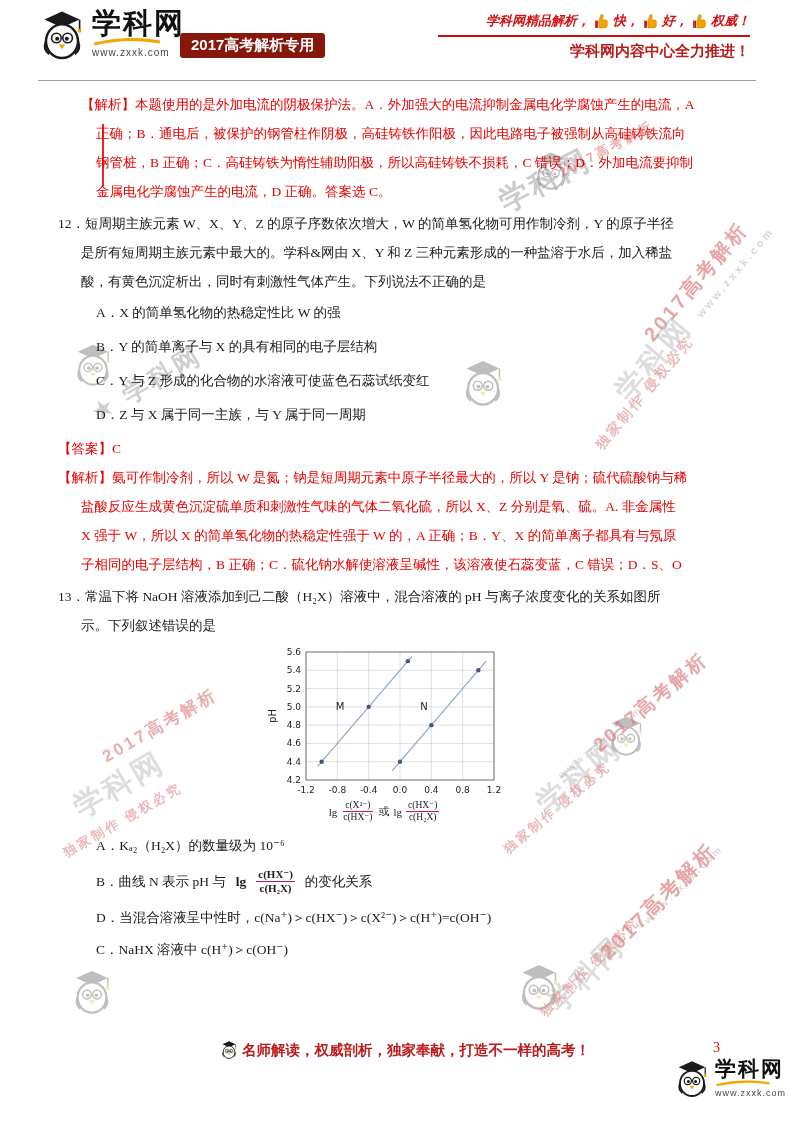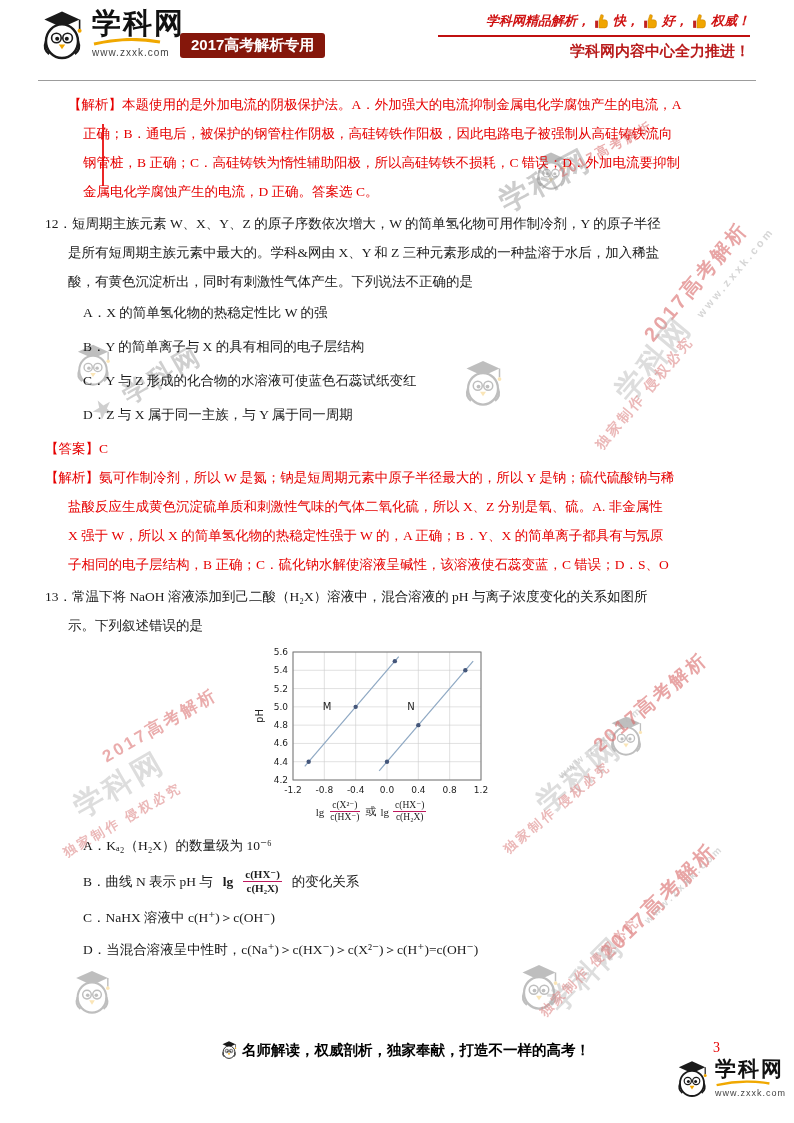--- a/index.html
+++ b/index.html
@@ -16,42 +16,42 @@
   .badge{position:absolute;left:180px;top:33px;background:#85170b;color:#fff;font-weight:bold;
          font-size:15px;padding:3px 11px;border-radius:3px;font-family:"Liberation Sans",sans-serif;z-index:3;}
   .hdr-right{position:absolute;right:44px;top:12px;text-align:right;z-index:3;}
   .slogan{color:#cf1212;font-weight:bold;font-style:italic;font-size:13px;display:flex;
           align-items:center;justify-content:flex-end;gap:2px;font-family:"Liberation Sans",sans-serif;}
   .thumb{width:17px;height:17px;margin:0 1px;}
   .red-divider{height:2px;background:#c01010;width:312px;margin:5px 0 5px auto;}
   .slogan2{color:#b91c1c;font-weight:bold;font-size:15px;font-family:"Liberation Sans",sans-serif;}
   .hdr-rule{position:absolute;left:38px;right:38px;top:80px;height:1px;background:#9c9c9c;z-index:3;}
   
-  main{position:absolute;left:45px;top:90px;width:652px;z-index:2;}
+  main{position:absolute;left:58px;top:90px;width:652px;z-index:2;}
   .tl{font-size:13.5px;line-height:29px;white-space:nowrap;}
   .red{color:#e60000;}
   .ind1{padding-left:23px;}
   .ind2{padding-left:38px;}
   .opt{font-size:13.5px;line-height:34px;padding-left:38px;white-space:nowrap;}
   .blk{margin-top:3px;}
   .answer-line{margin-top:2px;}
   
   .chart-wrap{margin:4px auto 0 auto;width:300px;text-align:center;}
   svg.chart{font-family:"DejaVu Sans","Liberation Sans",sans-serif;}
   .chart-xlabel{margin-top:0;display:flex;justify-content:center;align-items:center;gap:4px;
                 font-size:11px;color:#222;}
   .frac{display:inline-flex;flex-direction:column;align-items:center;font-size:9.5px;line-height:1.2;}
   .frac .num{border-bottom:1px solid #be185d;padding:0 2px;}
   .frac .den{padding:0 2px;}
   .optB{display:flex;align-items:center;gap:10px;padding-left:38px;font-size:13.5px;line-height:40px;white-space:nowrap;}
   .optB .bold{font-weight:bold;}
   .optB .frac{font-size:11px;font-weight:bold;}
   
   .footer{position:absolute;left:16px;right:0;top:1040px;text-align:center;z-index:3;
-          color:#000000;font-weight:bold;font-size:14.5px;}
+          color:#b91c1c;font-weight:bold;font-size:14.5px;}
   .footer .fm{width:18px;height:19px;vertical-align:-4px;margin-right:4px;}
   .page-num{position:absolute;right:74px;top:1040px;color:#e60000;font-size:14px;z-index:3;}
   .btm-logo{position:absolute;right:8px;top:1058px;display:flex;gap:5px;align-items:flex-start;z-index:3;}
   .btm-logo .mascot{width:36px;height:40px;}
   .btm-logo .logo-title{font-size:21px;line-height:22px;}
   .btm-logo .logo-url{font-size:9px;}
   
   #wm-layer{position:absolute;inset:0;z-index:1;pointer-events:none;}
   .wm{position:absolute;white-space:nowrap;font-weight:bold;letter-spacing:3px;
       transform-origin:left top;font-family:"Liberation Sans","DejaVu Sans",sans-serif;}
@@ -258,22 +258,22 @@
       <div class="opt" style="line-height:32px;margin-top:6px">A．Kₐ₂（H₂X）的数量级为 10⁻⁶</div>
       <div class="optB">
         <span>B．曲线 N 表示 pH 与</span>
         <span class="bold">lg</span>
         <span class="frac">
           <span class="num">c(HX⁻)</span>
           <span class="den">c(H₂X)</span>
         </span>
         <span>的变化关系</span>
       </div>
+      <div class="opt" style="line-height:32px">D．当混合溶液呈中性时，c(Na⁺)＞c(HX⁻)＞c(X²⁻)＞c(H⁺)=c(OH⁻)</div>
       <div class="opt" style="line-height:32px">C．NaHX 溶液中 c(H⁺)＞c(OH⁻)</div>
-      <div class="opt" style="line-height:32px">D．当混合溶液呈中性时，c(Na⁺)＞c(HX⁻)＞c(X²⁻)＞c(H⁺)=c(OH⁻)</div>
     </div>
   </main>
 
   <div class="footer">
     <svg class="fm">
         <use href="#mascot"></use>
       </svg><span>名师解读，权威剖析，独家奉献，打造不一样的高考！</span>
   </div>
   <div class="page-num">3</div>
 

